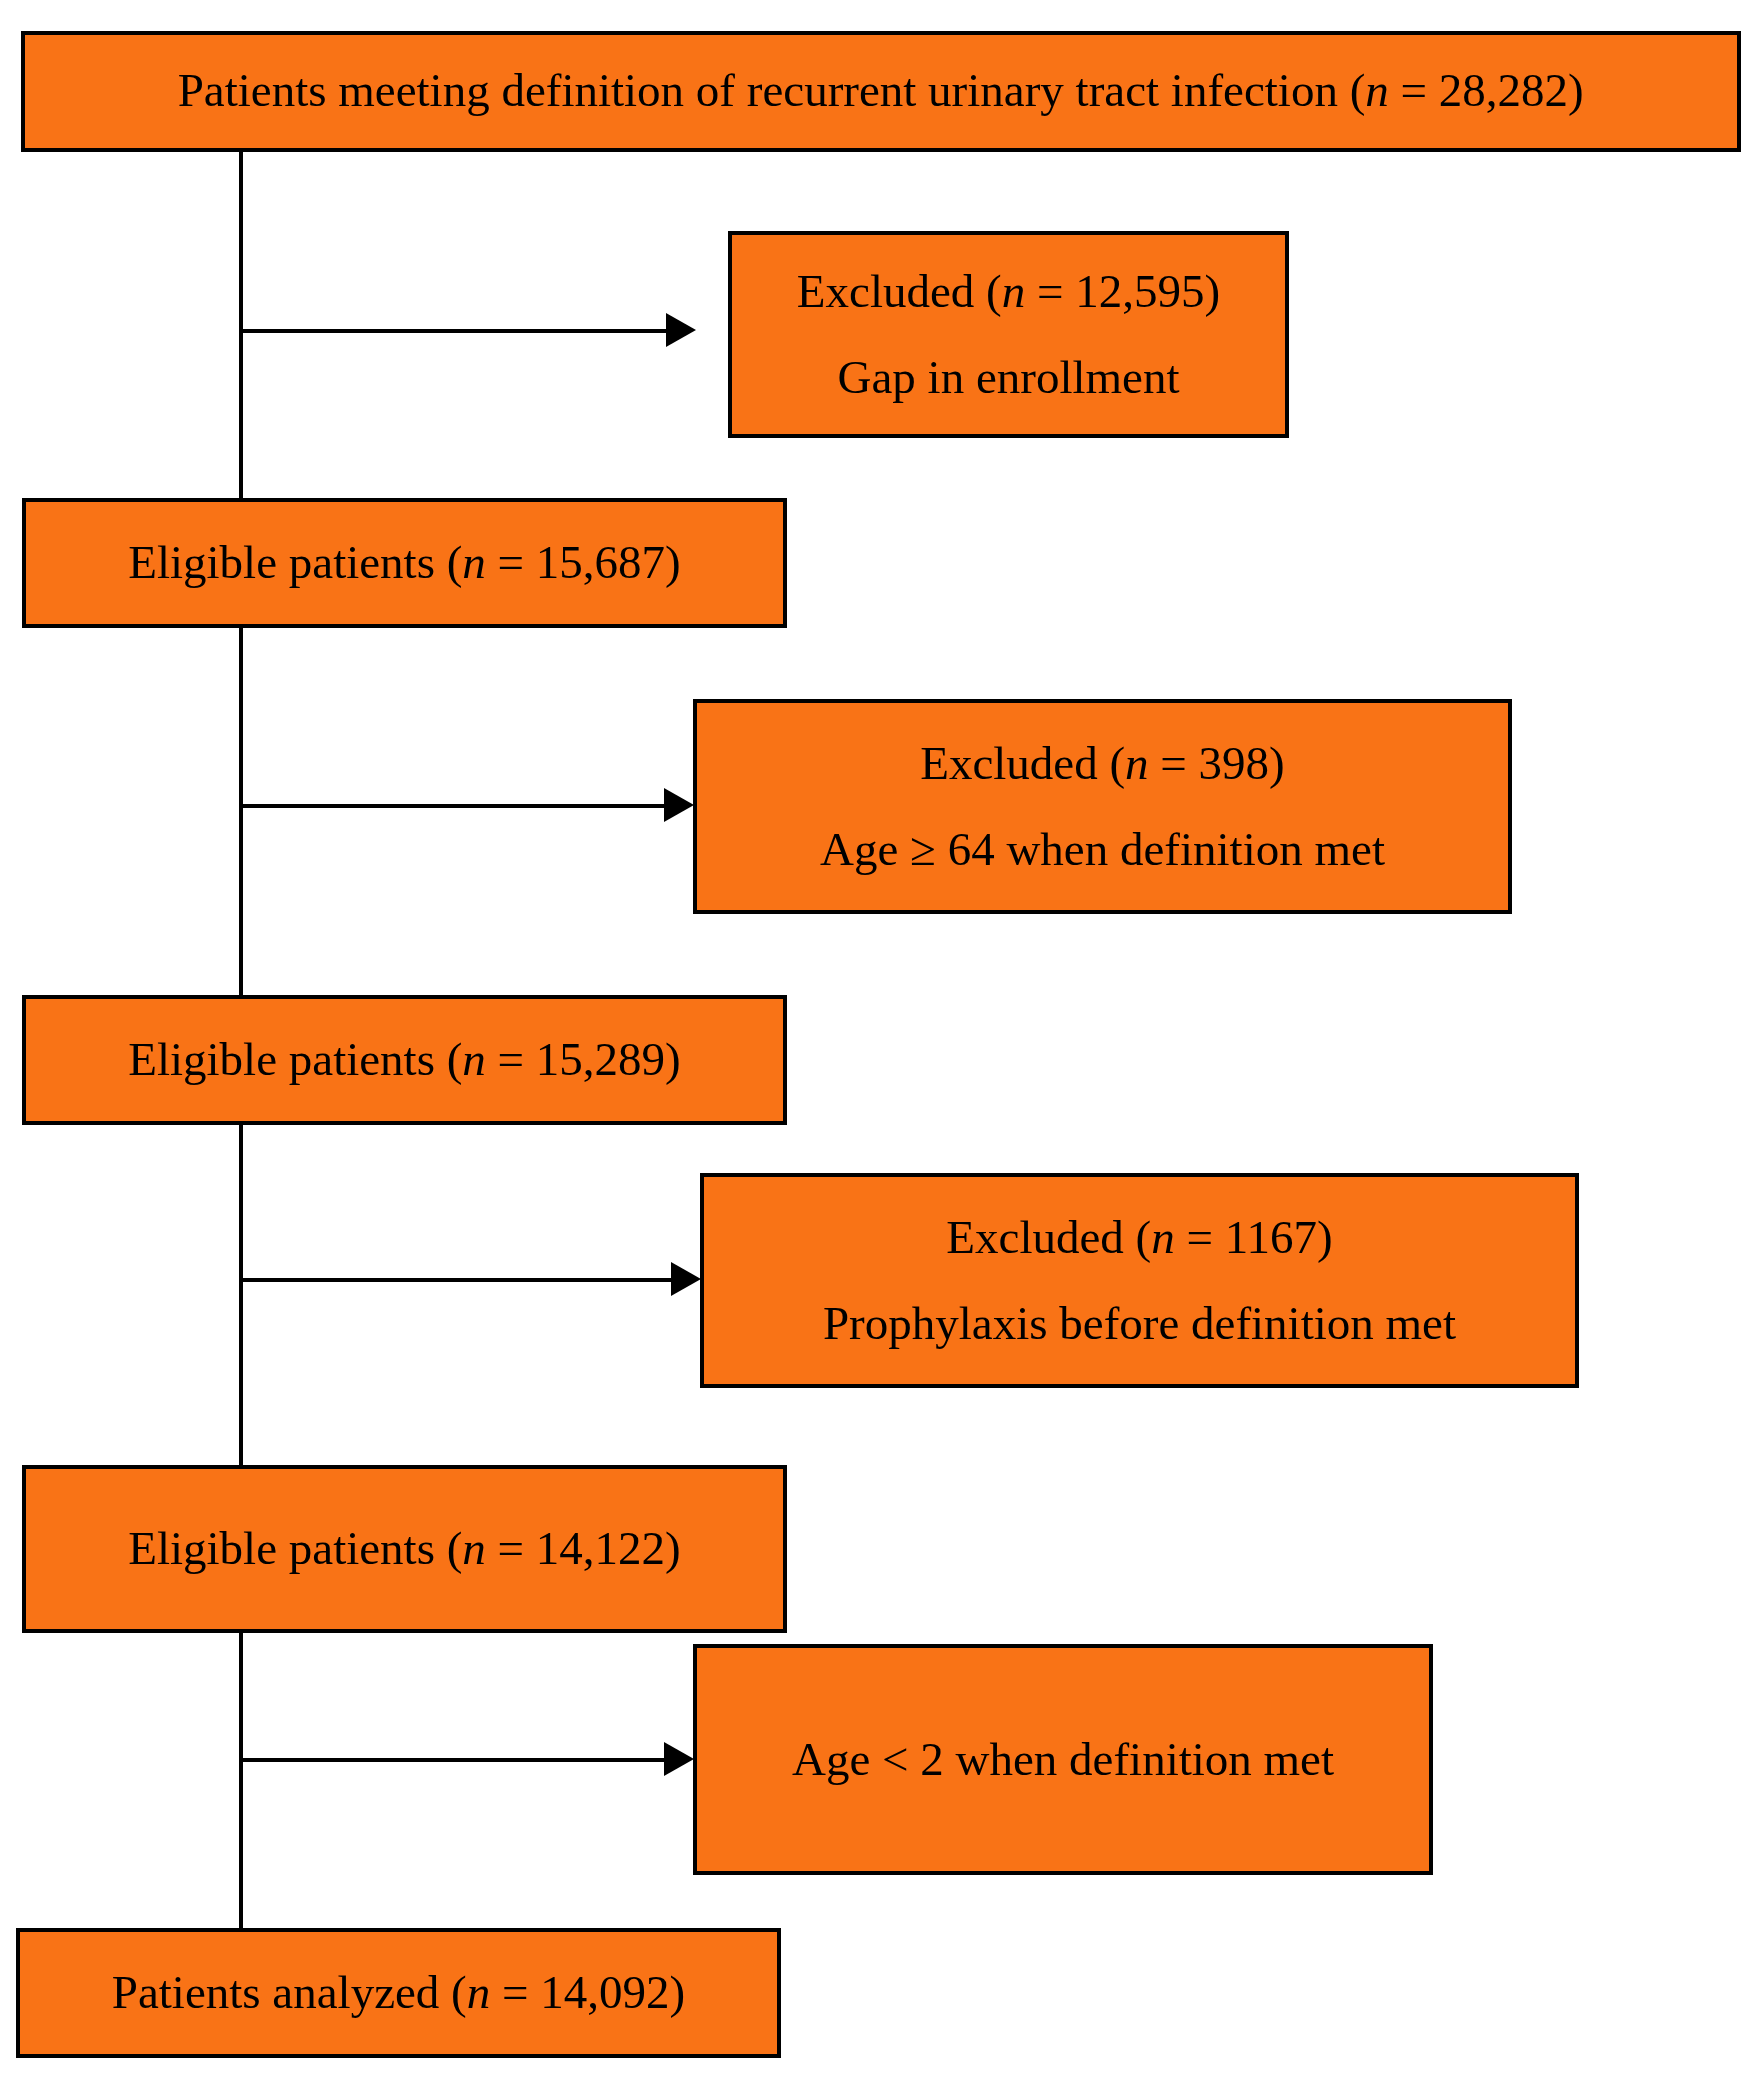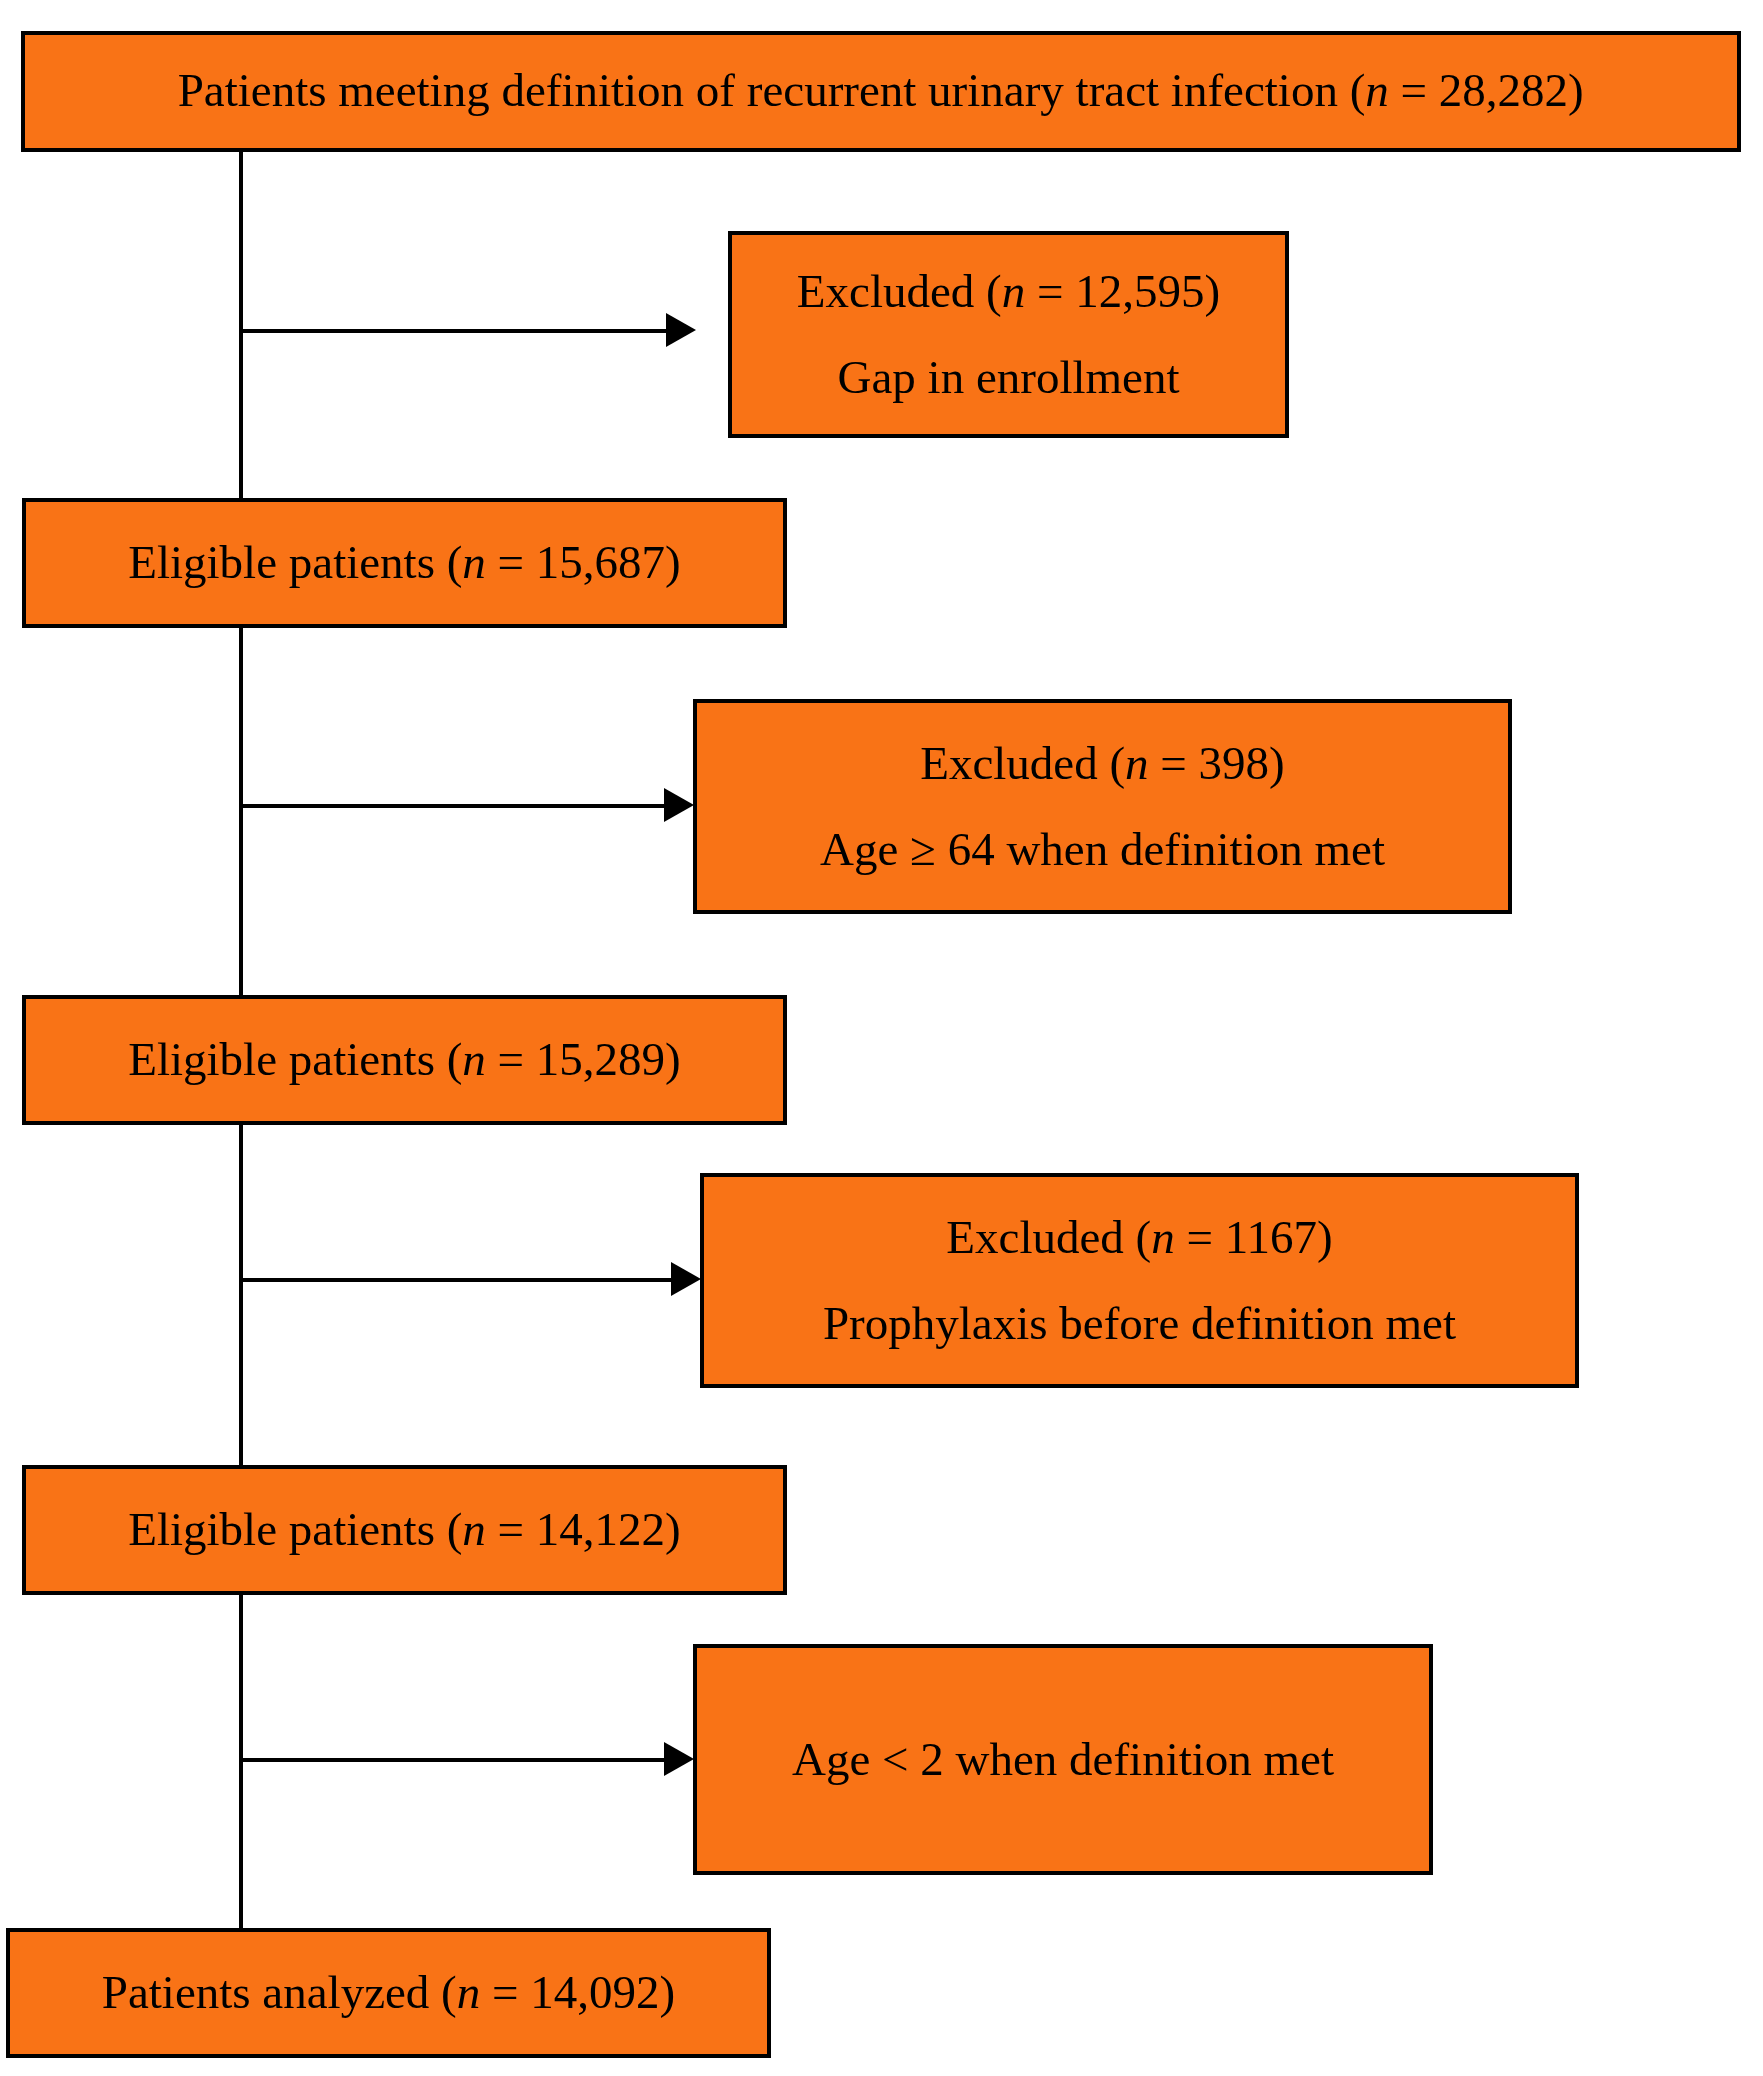--- a/index.html
+++ b/index.html
@@ -51,23 +51,23 @@
   .nvar {
     font-style: italic;
   }
   
   #box-top       { left: 20.7px;   top: 30.5px;   width: 1720px; height: 121px; }
   #box-excl1     { left: 728px; top: 231px;  width: 561px; height: 207px; }
   #box-elig1     { left: 22px;   top: 498px; width: 765px; height: 130px; }
   #box-excl2     { left: 693px; top: 699px; width: 819px; height: 215px; }
   #box-elig2     { left: 22px;   top: 995px; width: 765px; height: 130px; }
   #box-excl3     { left: 700px; top: 1173px; width: 879px; height: 215px; }
-  #box-elig3     { left: 22px;   top: 1465px; width: 765px; height: 130px; }
+  #box-elig3     { left: 22px;   top: 1465px; width: 765px; height: 168px; }
   #box-excl4     { left: 693px; top: 1644px; width: 740px; height: 231px; }
-  #box-analyzed  { left: 6px;   top: 1928px; width: 765px; height: 130px; }
+  #box-analyzed  { left: 16px;   top: 1928px; width: 765px; height: 130px; }
 
   #spine         { left: 239px;  top: 151px;  width: 4.4px;   height: 1777px; }
 
   #arrow1-line   { left: 241px;  top: 329px;  width: 428px;  height: 4.4px; }
   #arrow1-head   { left: 666px; top: 313px; }
   #arrow2-line   { left: 241px;  top: 804px; width: 423px;  height: 4.4px; }
   #arrow2-head   { left: 664px; top: 788px; }
   #arrow3-line   { left: 241px;  top: 1278px; width: 431px;  height: 4.4px; }
   #arrow3-head   { left: 671px; top: 1262px; }
   #arrow4-line   { left: 241px;  top: 1758px; width: 423px;  height: 4.4px; }

